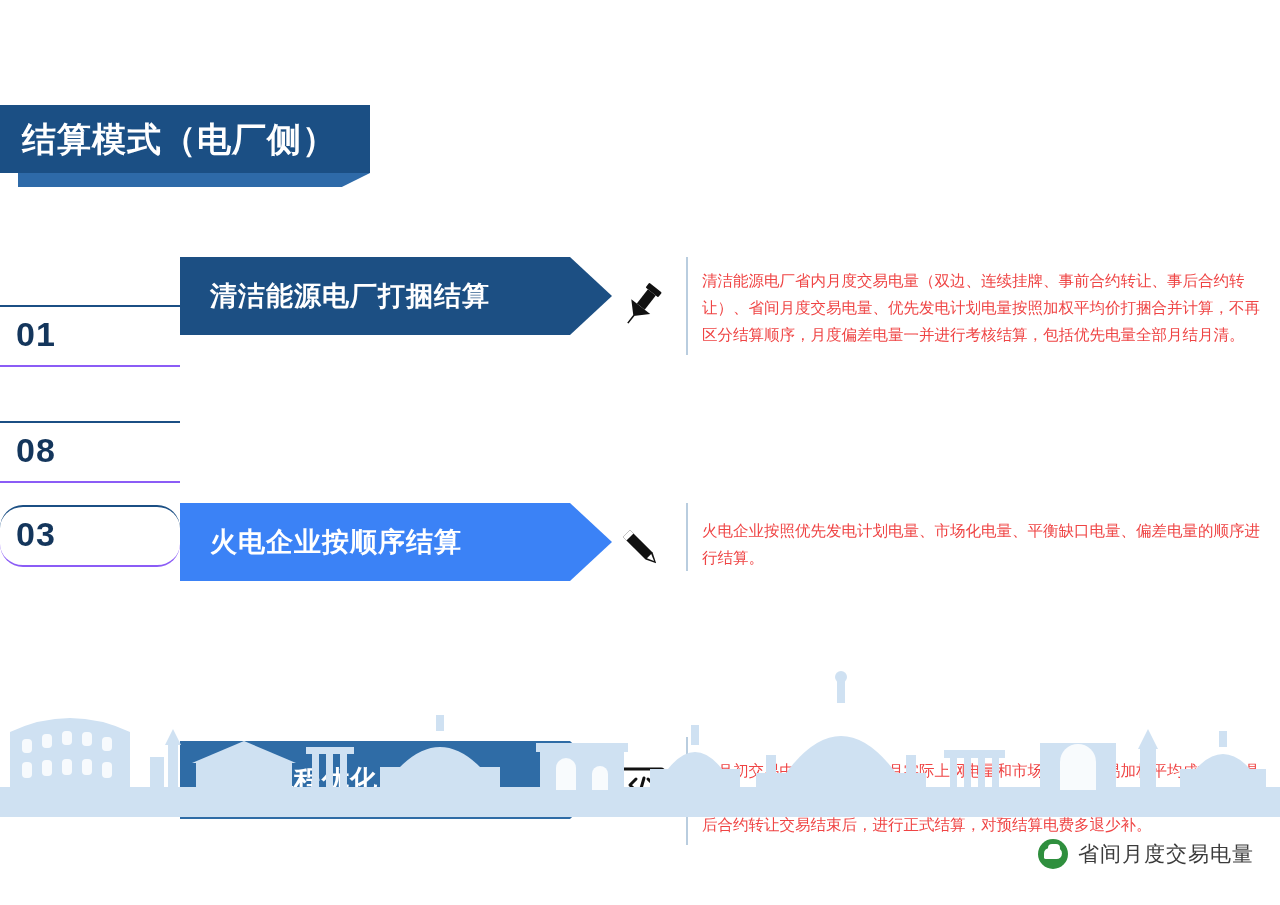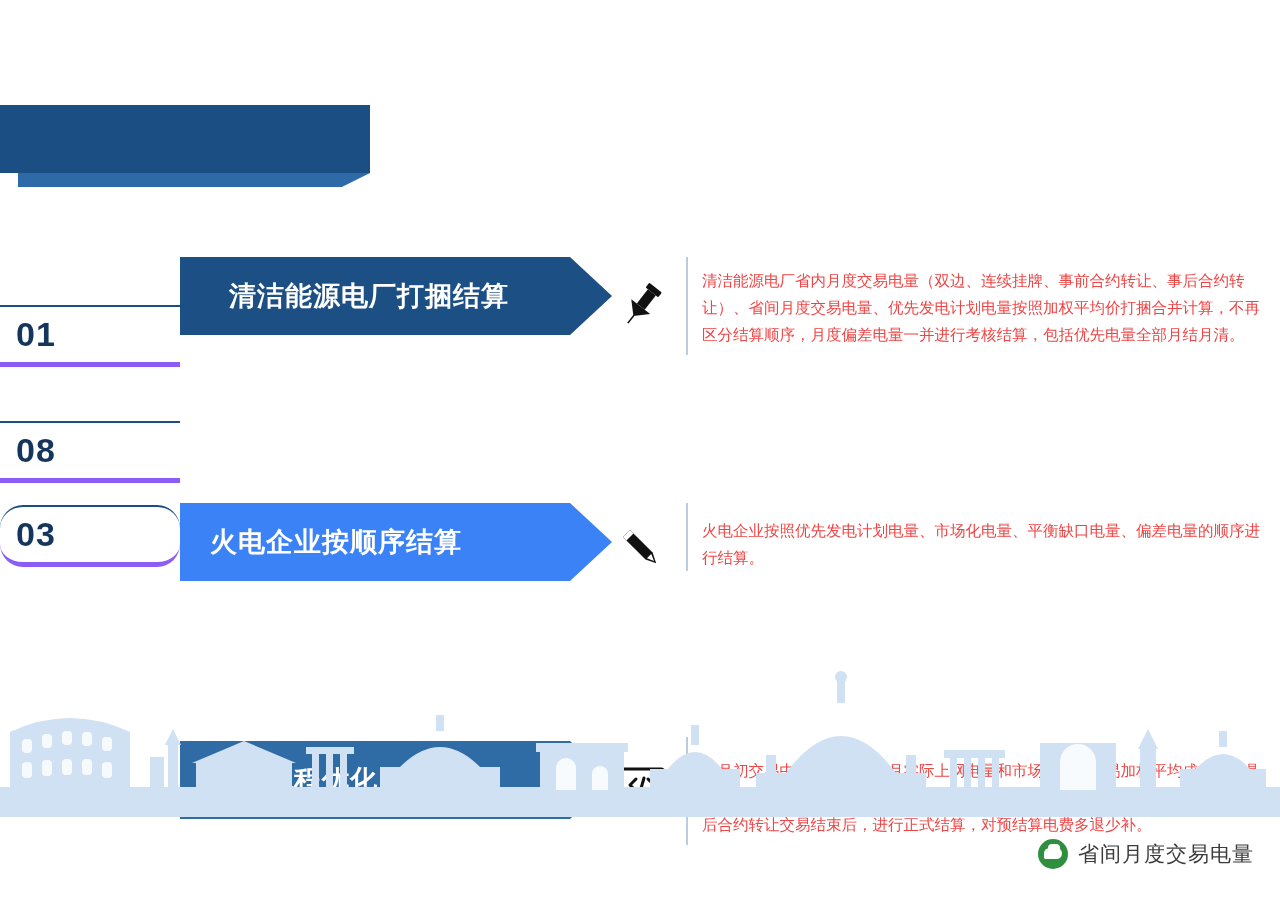--- a/index.html
+++ b/index.html
@@ -69,21 +69,21 @@
   .row-2 { top: 128px; }
   .row-3 { top: 240px; }
 
   
   .num-block {
     position: absolute;
     left: 0;
     width: 180px;
     height: 62px;
     border-top: 2px solid #1b4f84;
-    border-bottom: 5px solid #8b5cf6;
+    border-bottom: 2px solid #8b5cf6;
     box-sizing: border-box;
   }
   .num-text {
     position: absolute;
     left: 16px;
     top: 8px;
     font-size: 34px;
     font-weight: bold;
     color: #14365c;
     letter-spacing: 1px;
@@ -108,21 +108,20 @@
     line-height: 34px;
     padding-left: 30px;
     padding-right: 60px;
     letter-spacing: 1px;
   }
   .arrow-1 {
     left: 180px;
     top: 12px;
     width: 432px;
     background: #1c4f83;
-    padding-left: 19px;
   }
   .arrow-2 {
     left: 180px;
     top: 130px;
     width: 432px;
     background: #3b82f6;
   }
   .arrow-3 {
     left: 180px;
     top: 256px;
@@ -216,20 +215,21 @@
     color: #3b3b3b;
     letter-spacing: 1px;
   }
 </style>
 </head>
 <body>
 
 <div class="title-wrap">
   <div class="title-bar"></div>
   <div class="title-bar-shadow"></div>
+  <div class="title-text">结算模式（电厂侧）</div>
 </div>
 
 <div class="rows">
 
   <div class="row row-1">
     <div class="num-block">
       <span class="num-text">01</span>
     </div>
     <div class="arrow arrow-1">
       <span class="arrow-label">清洁能源电厂打捆结算</span>

